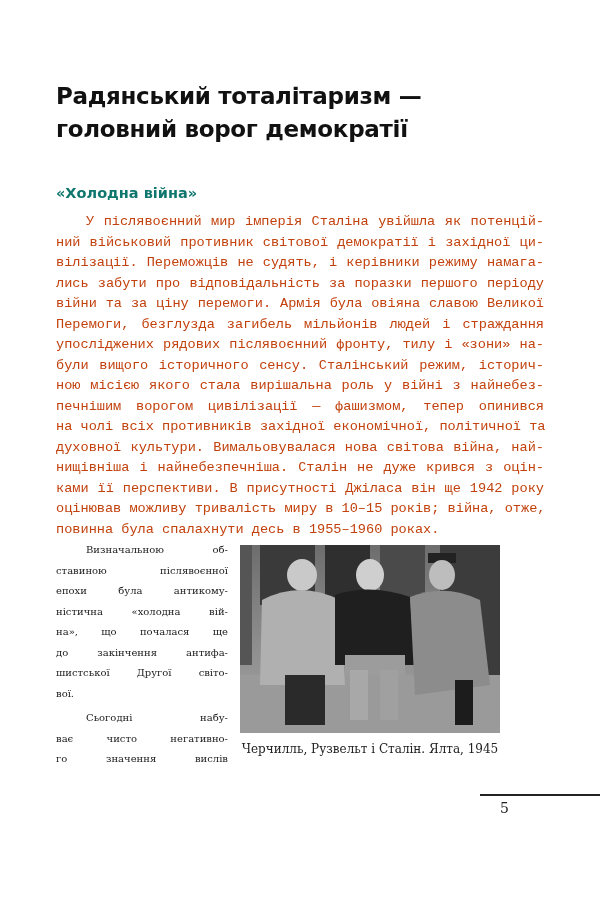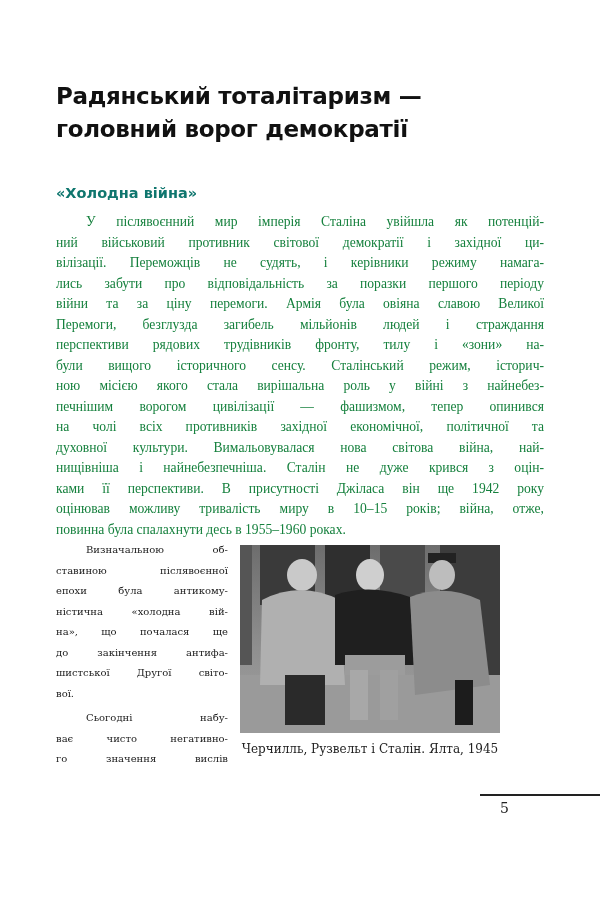--- a/index.html
+++ b/index.html
@@ -1,19 +1,19 @@
 <!DOCTYPE html>
 <html><head>
 <meta charset="utf-8">
 <style>
   html, body { margin:0; padding:0; }
   body { width:600px; height:899px; background:#ffffff; position:relative; overflow:hidden; color:#1a1a1a; }
   .title { position:absolute; left:56px; top:80px; width:480px; font-family:"DejaVu Sans", sans-serif; font-weight:bold; font-size:23px; line-height:33px; letter-spacing:-0.3px; color:#111; }
   .subhead { position:absolute; left:56px; top:183px; font-family:"DejaVu Sans", sans-serif; font-weight:bold; font-size:14.5px; line-height:20px; color:#0f766e; }
-  .body-text { position:absolute; left:56px; width:488px; font-family:Liberation Serif, serif; font-size:13.6px; line-height:20.5px; text-align:justify; color:#15803d; }
+  .body-text { position:absolute; left:56px; width:488px; font-family:Liberation Mono, monospace; font-size:13.6px; line-height:20.5px; text-align:justify; color:#c2410c; }
   .para1 { top:212px; }
   .line { display:block; white-space:nowrap; text-align:justify; text-align-last:justify; }
   .line.last { text-align-last:left; }
   .indent { text-indent:30px; }
   .left-col { position:absolute; left:56px; top:540px; width:172px; font-family:"DejaVu Serif", serif; font-size:10px; line-height:20.5px; color:#1a1a1a; }
   .photo { position:absolute; left:240px; top:545px; width:260px; height:188px; overflow:hidden; background:#8a8a8a; }
   .caption { position:absolute; left:240px; top:741px; width:260px; text-align:center; font-family:"DejaVu Serif", serif; font-size:12px; line-height:16px; color:#222; }
   .rule { position:absolute; left:480px; top:794px; width:120px; height:2px; background:#222; }
   .page-num { position:absolute; left:500px; top:800px; font-family:"DejaVu Serif", serif; font-size:14px; color:#222; }
 </style>
@@ -27,21 +27,21 @@
 
 <div class="subhead">«Холодна війна»</div>
 
 <div class="body-text para1">
   <span class="line indent">У післявоєнний мир імперія Сталіна увійшла як потенцій-</span>
   <span class="line">ний військовий противник світової демократії і західної ци-</span>
   <span class="line">вілізації. Переможців не судять, і керівники режиму намага-</span>
   <span class="line">лись забути про відповідальність за поразки першого періоду</span>
   <span class="line">війни та за ціну перемоги. Армія була овіяна славою Великої</span>
   <span class="line">Перемоги, безглузда загибель мільйонів людей і страждання</span>
-  <span class="line">перспективи рядових трудівників фронту, тилу і «зони» на-</span>
+  <span class="line">упосліджених рядових післявоєнний фронту, тилу і «зони» на-</span>
   <span class="line">були вищого історичного сенсу. Сталінський режим, історич-</span>
   <span class="line">ною місією якого стала вирішальна роль у війні з найнебез-</span>
   <span class="line">печнішим ворогом цивілізації — фашизмом, тепер опинився</span>
   <span class="line">на чолі всіх противників західної економічної, політичної та</span>
   <span class="line">духовної культури. Вимальовувалася нова світова війна, най-</span>
   <span class="line">нищівніша і найнебезпечніша. Сталін не дуже крився з оцін-</span>
   <span class="line">ками її перспективи. В присутності Джіласа він ще 1942 року</span>
   <span class="line">оцінював можливу тривалість миру в 10–15 років; війна, отже,</span>
   <span class="line last">повинна була спалахнути десь в 1955–1960 роках.</span>
 </div>

